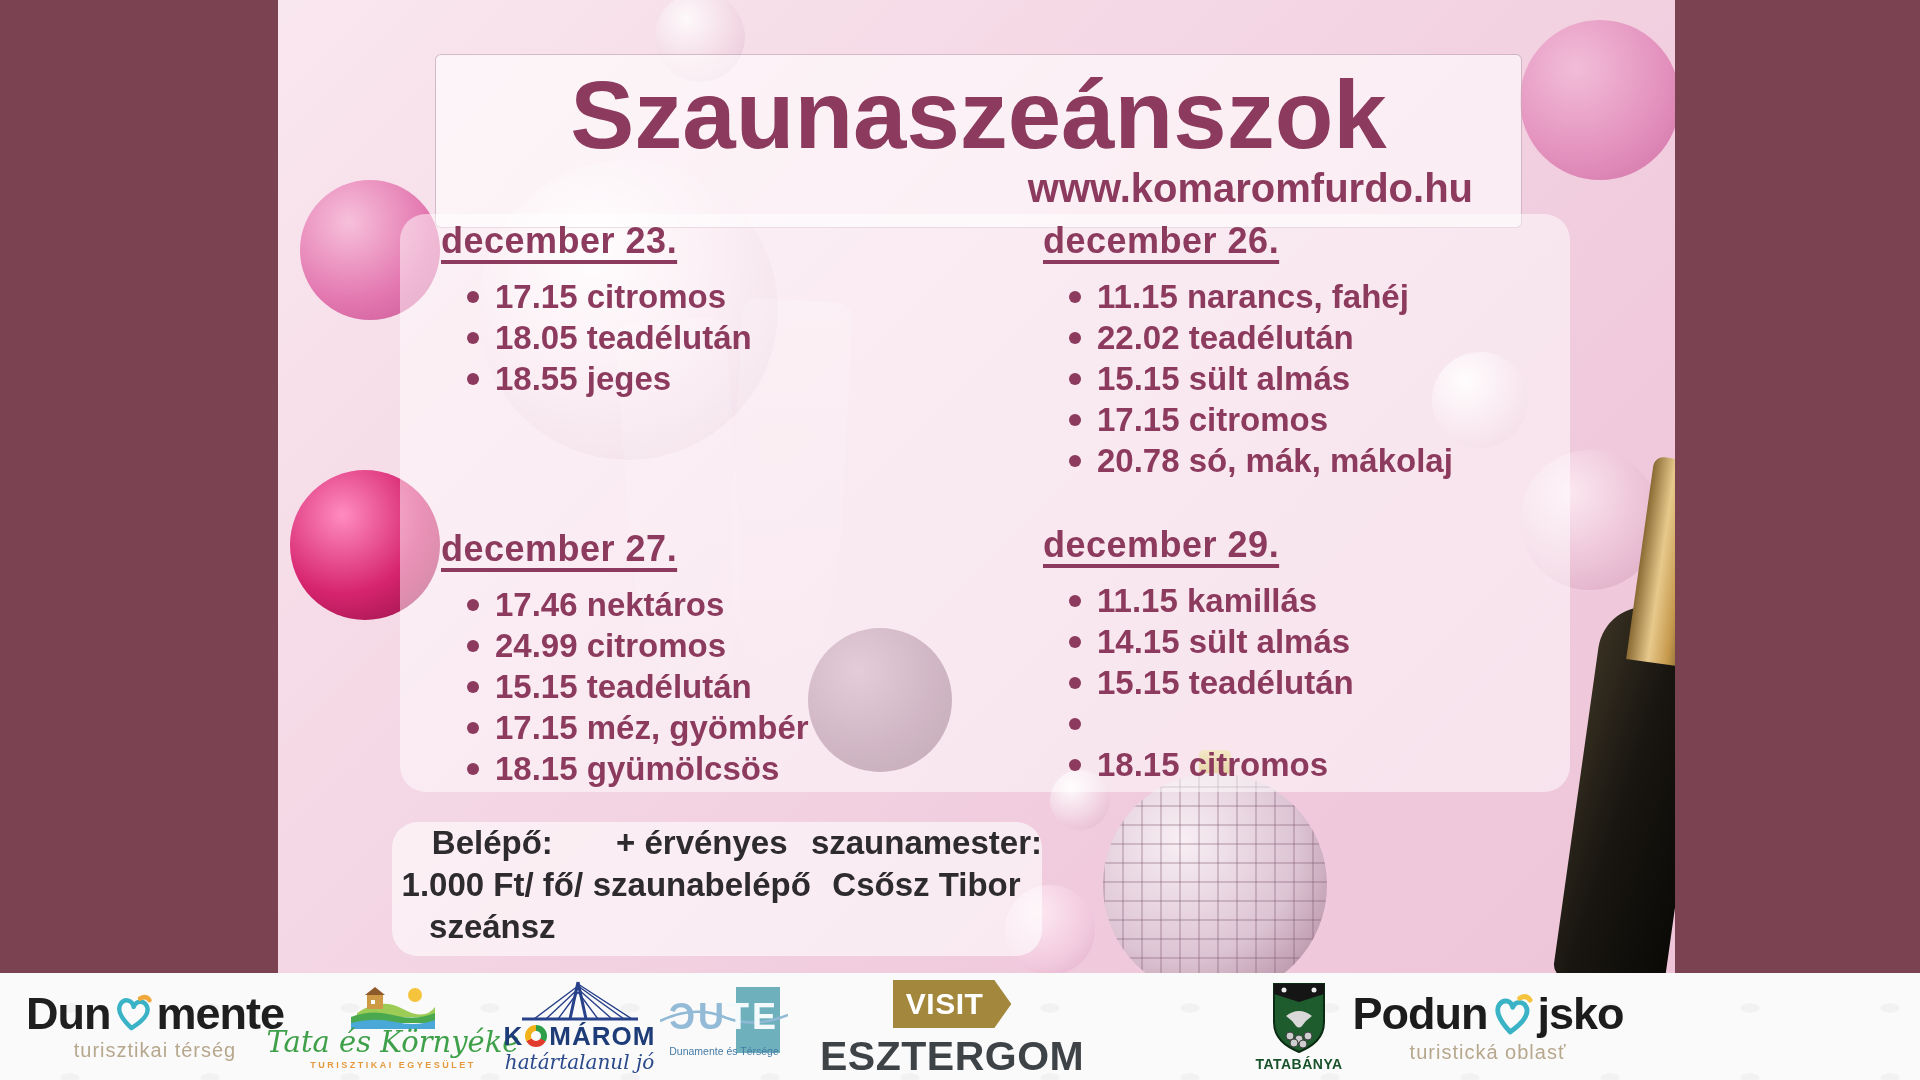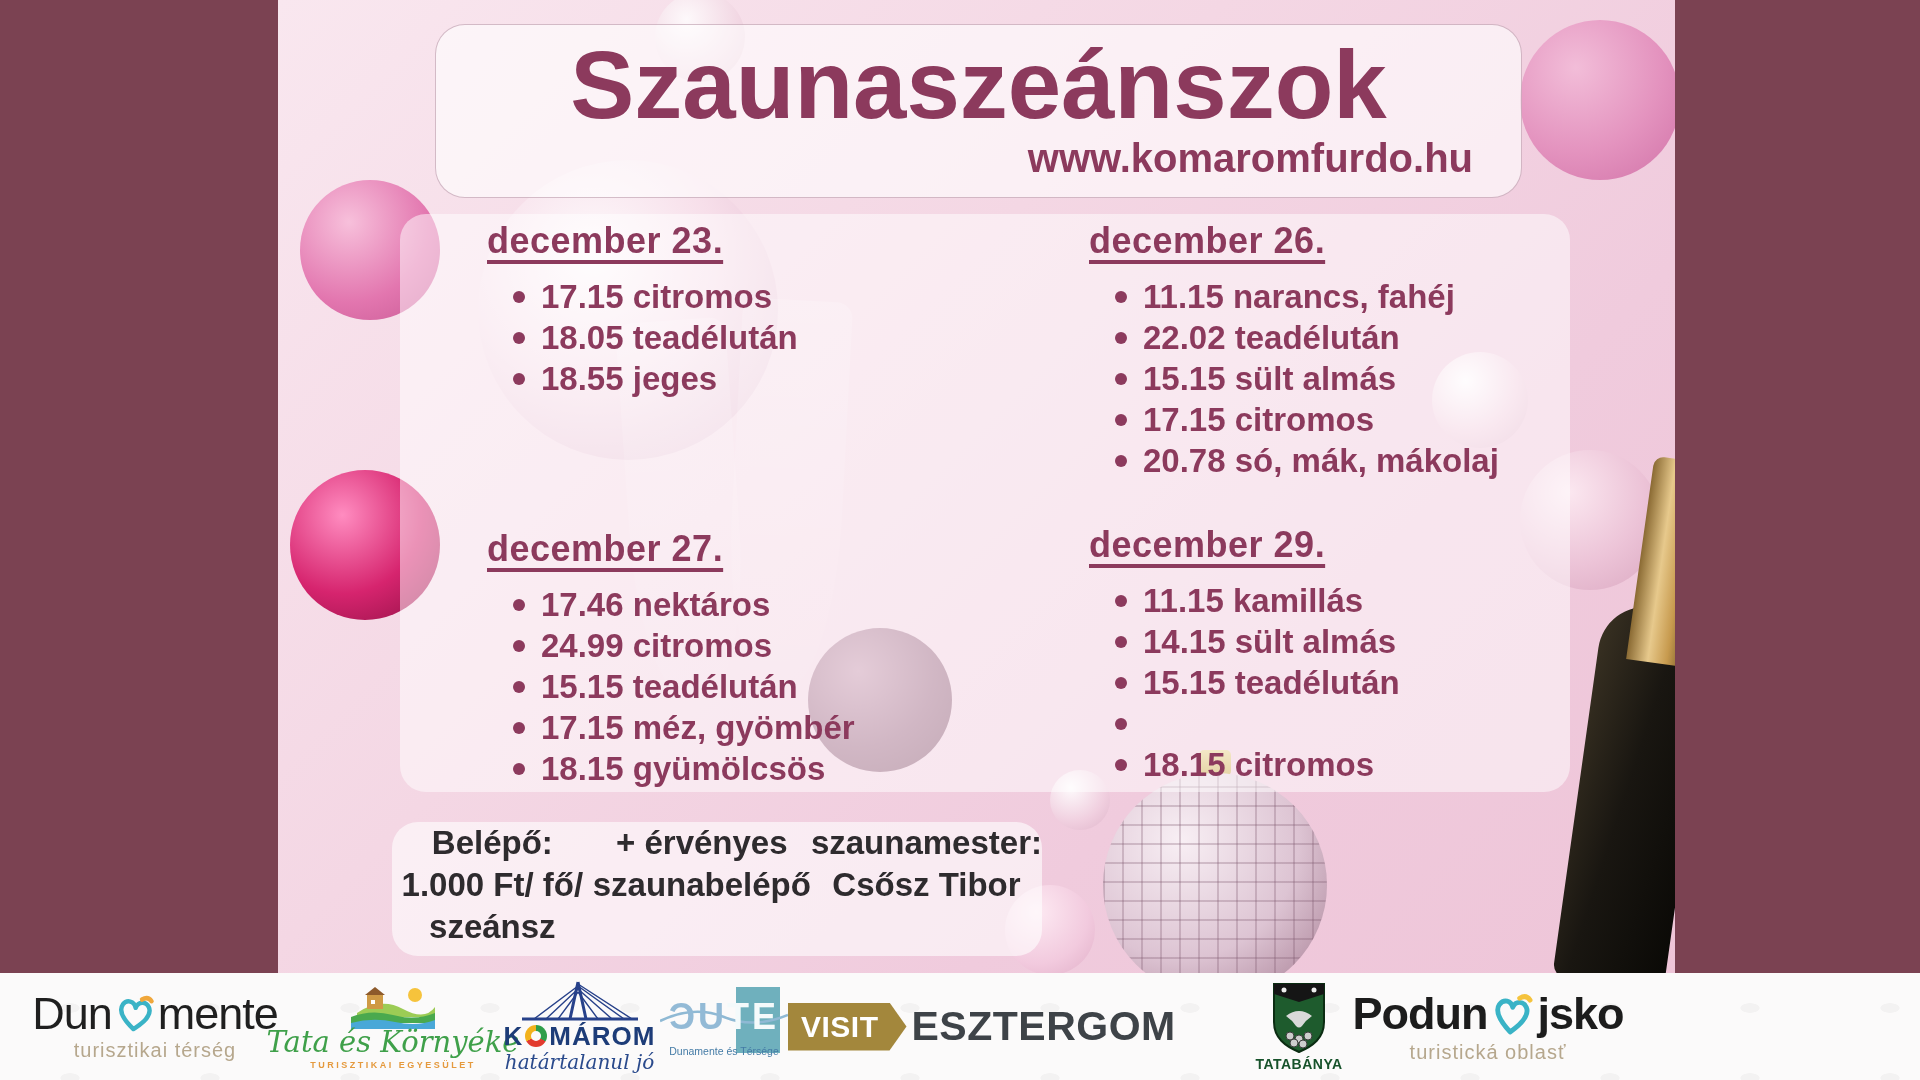--- a/index.html
+++ b/index.html
@@ -56,34 +56,34 @@
   .bottle{position:absolute;left:1267px;top:455px;width:140px;height:530px;z-index:1;
       transform:rotate(8deg);transform-origin:50% 90%;}
   .bottle .neck{position:absolute;left:43px;top:0;width:54px;height:205px;border-radius:10px 10px 0 0;
       background:linear-gradient(90deg,#8a6a33,#e7c98c 40%,#c79a4e 75%,#8a6a33);}
   .bottle .bbody{position:absolute;left:14px;top:150px;width:112px;height:380px;
       border-radius:48px 48px 14px 14px;
       background:linear-gradient(100deg,#3a3223,#191611 45%,#0a0906);}
 
   
   .title-card{
-    position:absolute;left:157px;top:24px;width:1085px;height:172px;z-index:2;
+    position:absolute;left:157px;top:54px;width:1085px;height:172px;z-index:2;
     background:rgba(255,255,255,.62);
     border:1px solid rgba(125,62,92,.32);
-    border-radius:30px;
+    border-radius:6px;
   }
   .title{margin-top:10px;text-align:center;font-size:96px;font-weight:800;color:#8c3a5d;line-height:1.05;}
   .url{text-align:right;padding-right:48px;margin-top:0;font-size:40px;font-weight:800;color:#8c3a5d;}
 
   .panel{
     position:absolute;left:122px;top:214px;width:1170px;height:578px;z-index:2;
     background:rgba(255,255,255,.5);border-radius:26px;
   }
 
-  .sched{position:absolute;z-index:3;margin-left:46px;}
+  .sched{position:absolute;z-index:3;}
   .s1{left:163px;top:220px;}
   .s2{left:765px;top:220px;}
   .s3{left:163px;top:528px;}
   .s4{left:765px;top:524px;}
   .date{
     margin:0;font-size:36px;font-weight:800;color:#8c3a5d;letter-spacing:.5px;
     text-decoration:underline;text-decoration-thickness:3.5px;text-underline-offset:7px;
   }
   .items{list-style:none;margin:14px 0 0 26px;padding:0;}
   .items li{display:flex;align-items:center;gap:16px;height:41px;}
@@ -99,21 +99,21 @@
 
   
   .footer{
     position:absolute;left:0;top:973px;width:1920px;height:107px;background:#fbfafa;z-index:4;
     background-image:radial-gradient(rgba(0,0,0,.03) 9px,transparent 10px);
     background-size:140px 70px;
   }
   .logo{position:absolute;top:0;height:107px;display:flex;flex-direction:column;align-items:center;justify-content:center;}
 
   .lg-duna{left:25px;width:260px;}
-  .duna-row{display:flex;align-items:flex-end;font-size:45px;font-weight:400;color:#1f1f1f;letter-spacing:-1px;line-height:1;}
+  .duna-row{display:flex;align-items:flex-start;font-size:45px;font-weight:700;color:#1f1f1f;letter-spacing:-1px;line-height:1;}
   .heart{margin:0 1px;transform:rotate(6deg);}
   .lg-sub{font-size:20px;color:#b6a78d;margin-top:3px;letter-spacing:1px;}
 
   .lg-tata{left:298px;width:190px;}
   .tata-name{font-family:"DejaVu Serif",serif;font-style:italic;font-size:29px;color:#3fa04a;margin-top:-2px;white-space:nowrap;line-height:1.1;}
   .tata-sub{font-size:9px;letter-spacing:2.5px;color:#e59a3e;font-weight:700;margin-top:2px;}
 
   .lg-kom{left:492px;width:175px;}
   .kom-name{display:flex;align-items:center;font-size:26px;font-weight:800;color:#1d3c78;letter-spacing:1px;line-height:1;margin-top:1px;}
   .ring{width:22px;height:22px;border-radius:50%;display:inline-block;position:relative;margin:0 2px;
@@ -122,21 +122,21 @@
   .kom-sub{font-family:"DejaVu Serif",serif;font-style:italic;font-size:20px;color:#2a4a8c;margin-top:1px;}
 
   .lg-dute{left:660px;width:128px;position:relative;}
   .dute-band{position:absolute;right:8px;top:14px;width:44px;height:66px;background:#6fb0bd;}
   .dute-wave{position:absolute;left:0;top:14px;}
   .dute-letters{position:relative;z-index:2;font-size:36px;font-weight:700;letter-spacing:3px;line-height:1;margin-top:2px;}
   .lt-du{color:#93bad6;}
   .lt-te{color:#f4fafb;}
   .dute-sub{position:relative;z-index:2;font-size:10.5px;color:#447ba6;margin-top:10px;white-space:nowrap;}
 
-  .lg-visit{left:788px;flex-direction:row;gap:5px;justify-content:flex-end;}
+  .lg-visit{left:820px;flex-direction:column;gap:5px;justify-content:flex-end;}
   .visit-block{
     background:#a3873c;color:#fff;font-weight:800;font-size:30px;letter-spacing:.5px;
     padding:7px 28px 7px 13px;
     clip-path:polygon(0 0,calc(100% - 17px) 0,100% 50%,calc(100% - 17px) 100%,0 100%);
   }
   .esz{color:#3e4348;font-weight:800;font-size:41px;letter-spacing:.5px;}
 
   .lg-tb{left:1256px;width:86px;}
   .tb-label{font-size:14px;font-weight:800;color:#17522b;letter-spacing:.5px;margin-top:2px;}
 

